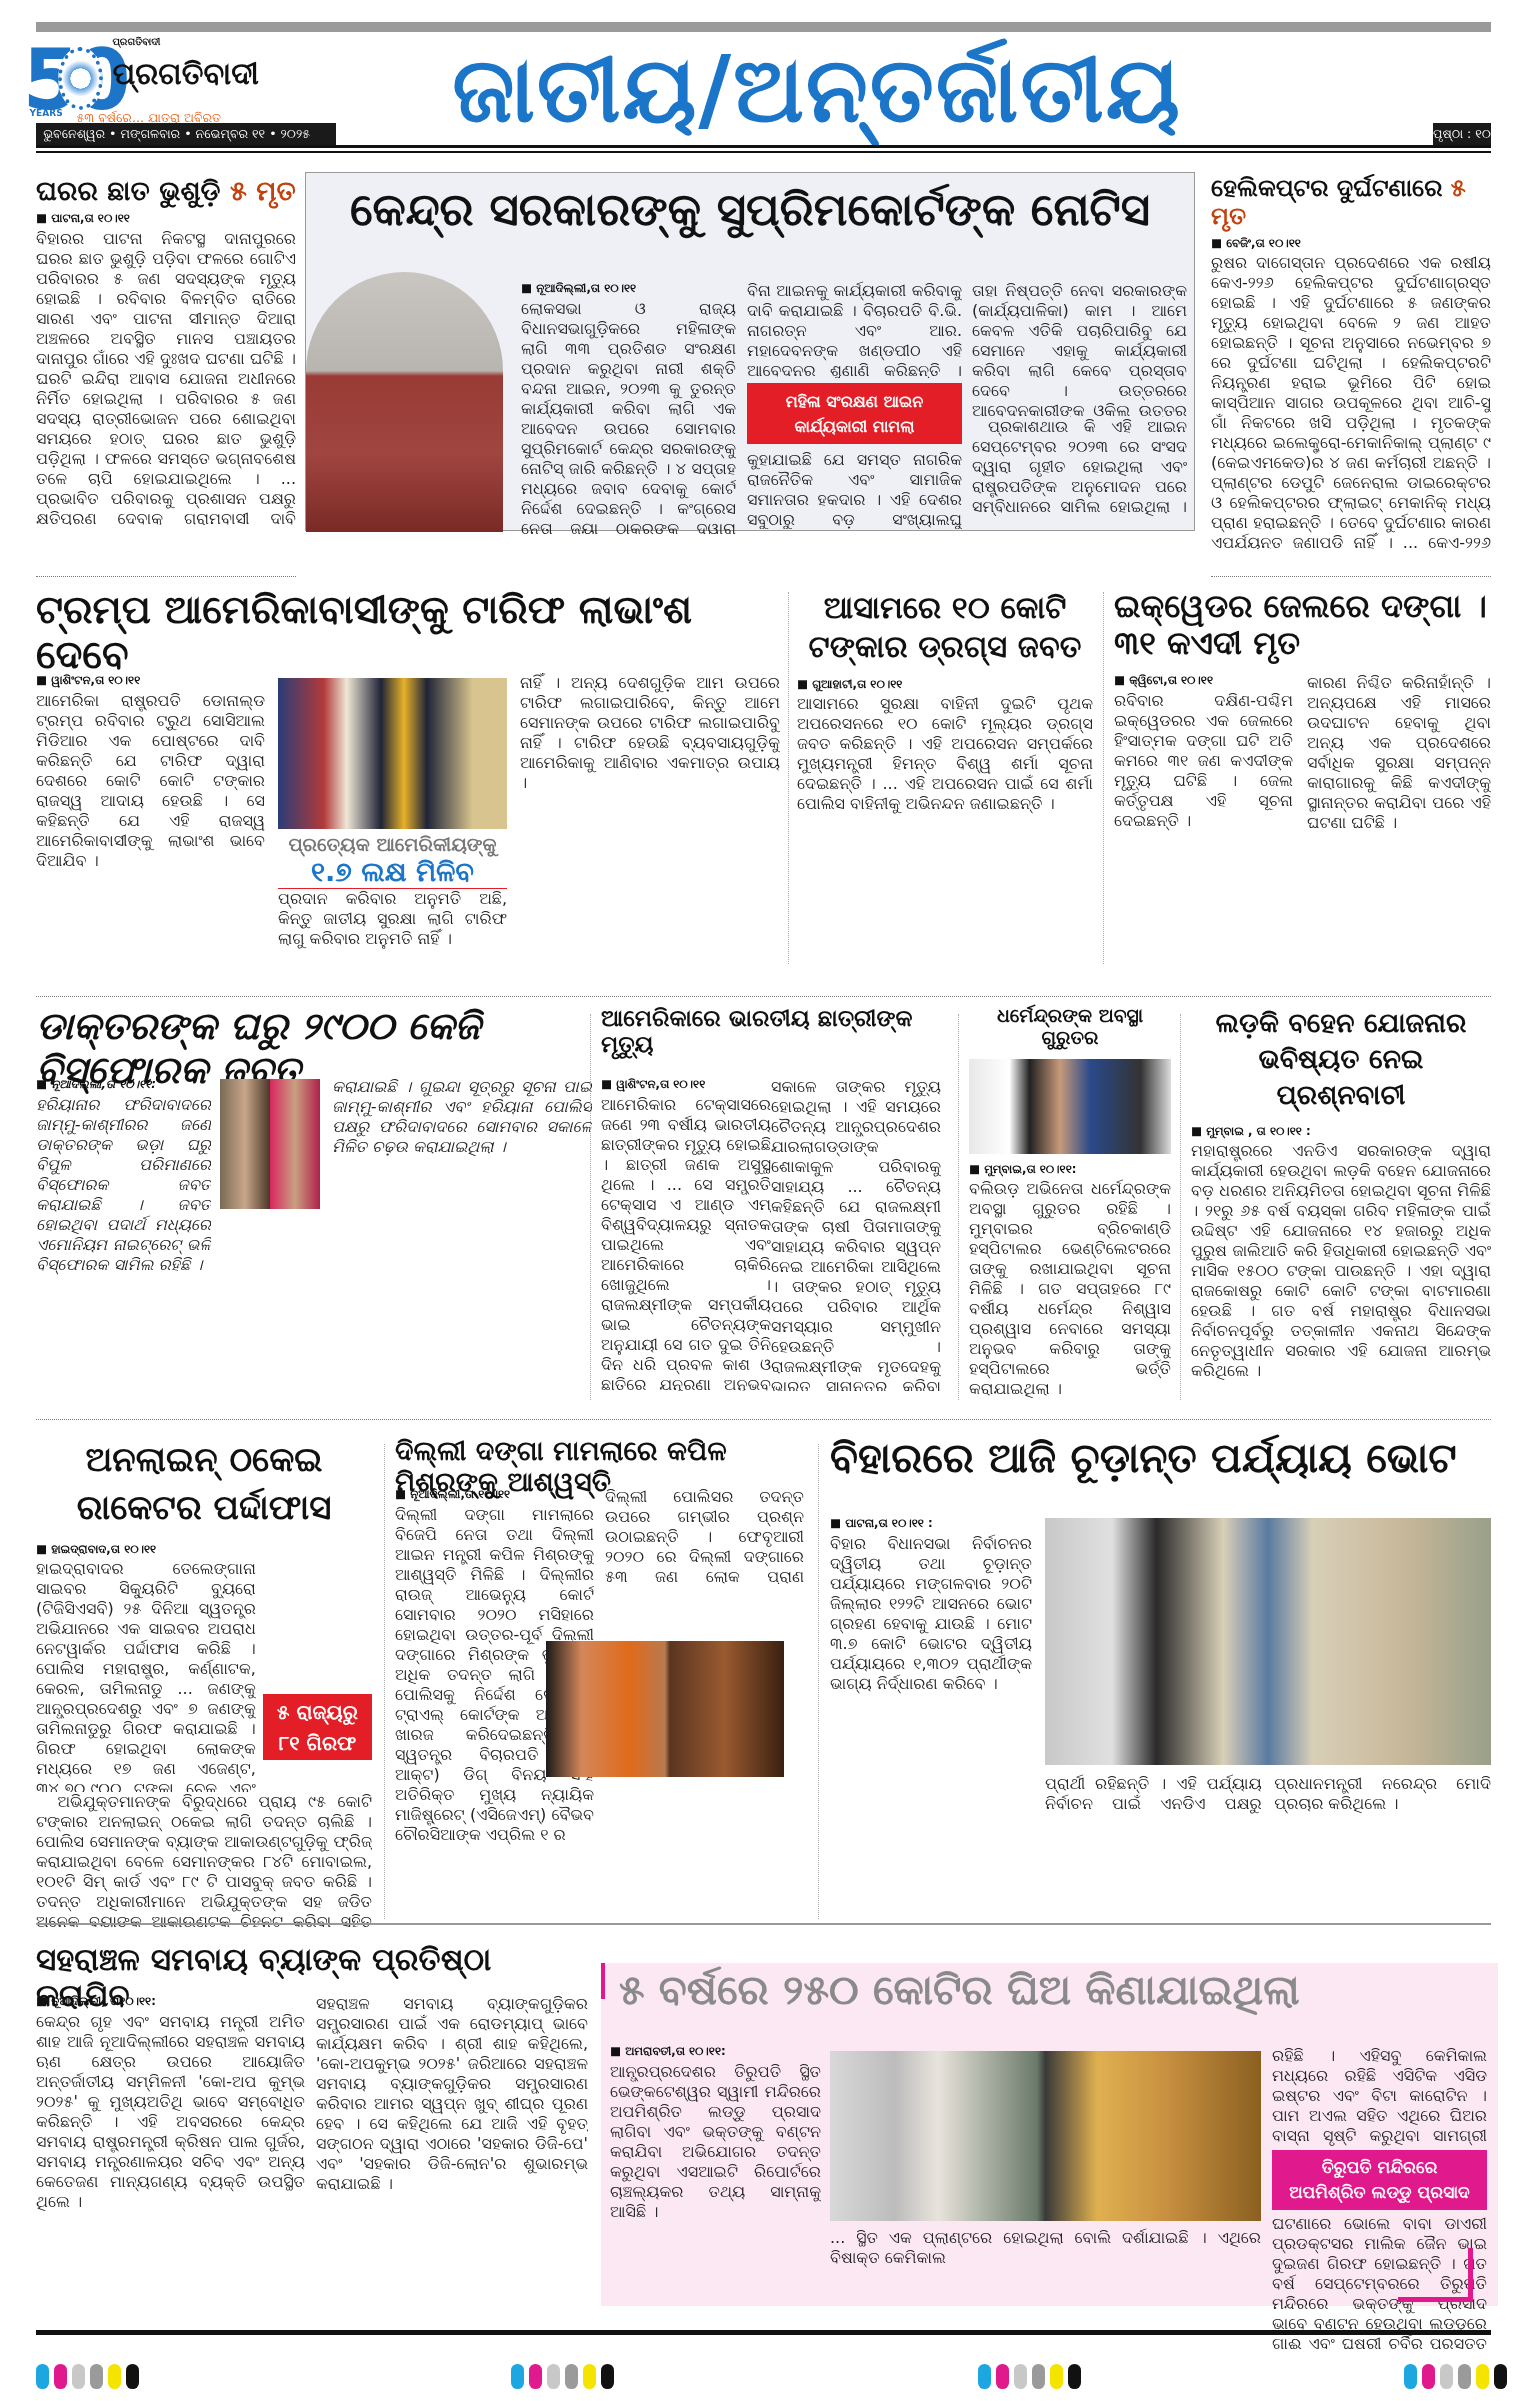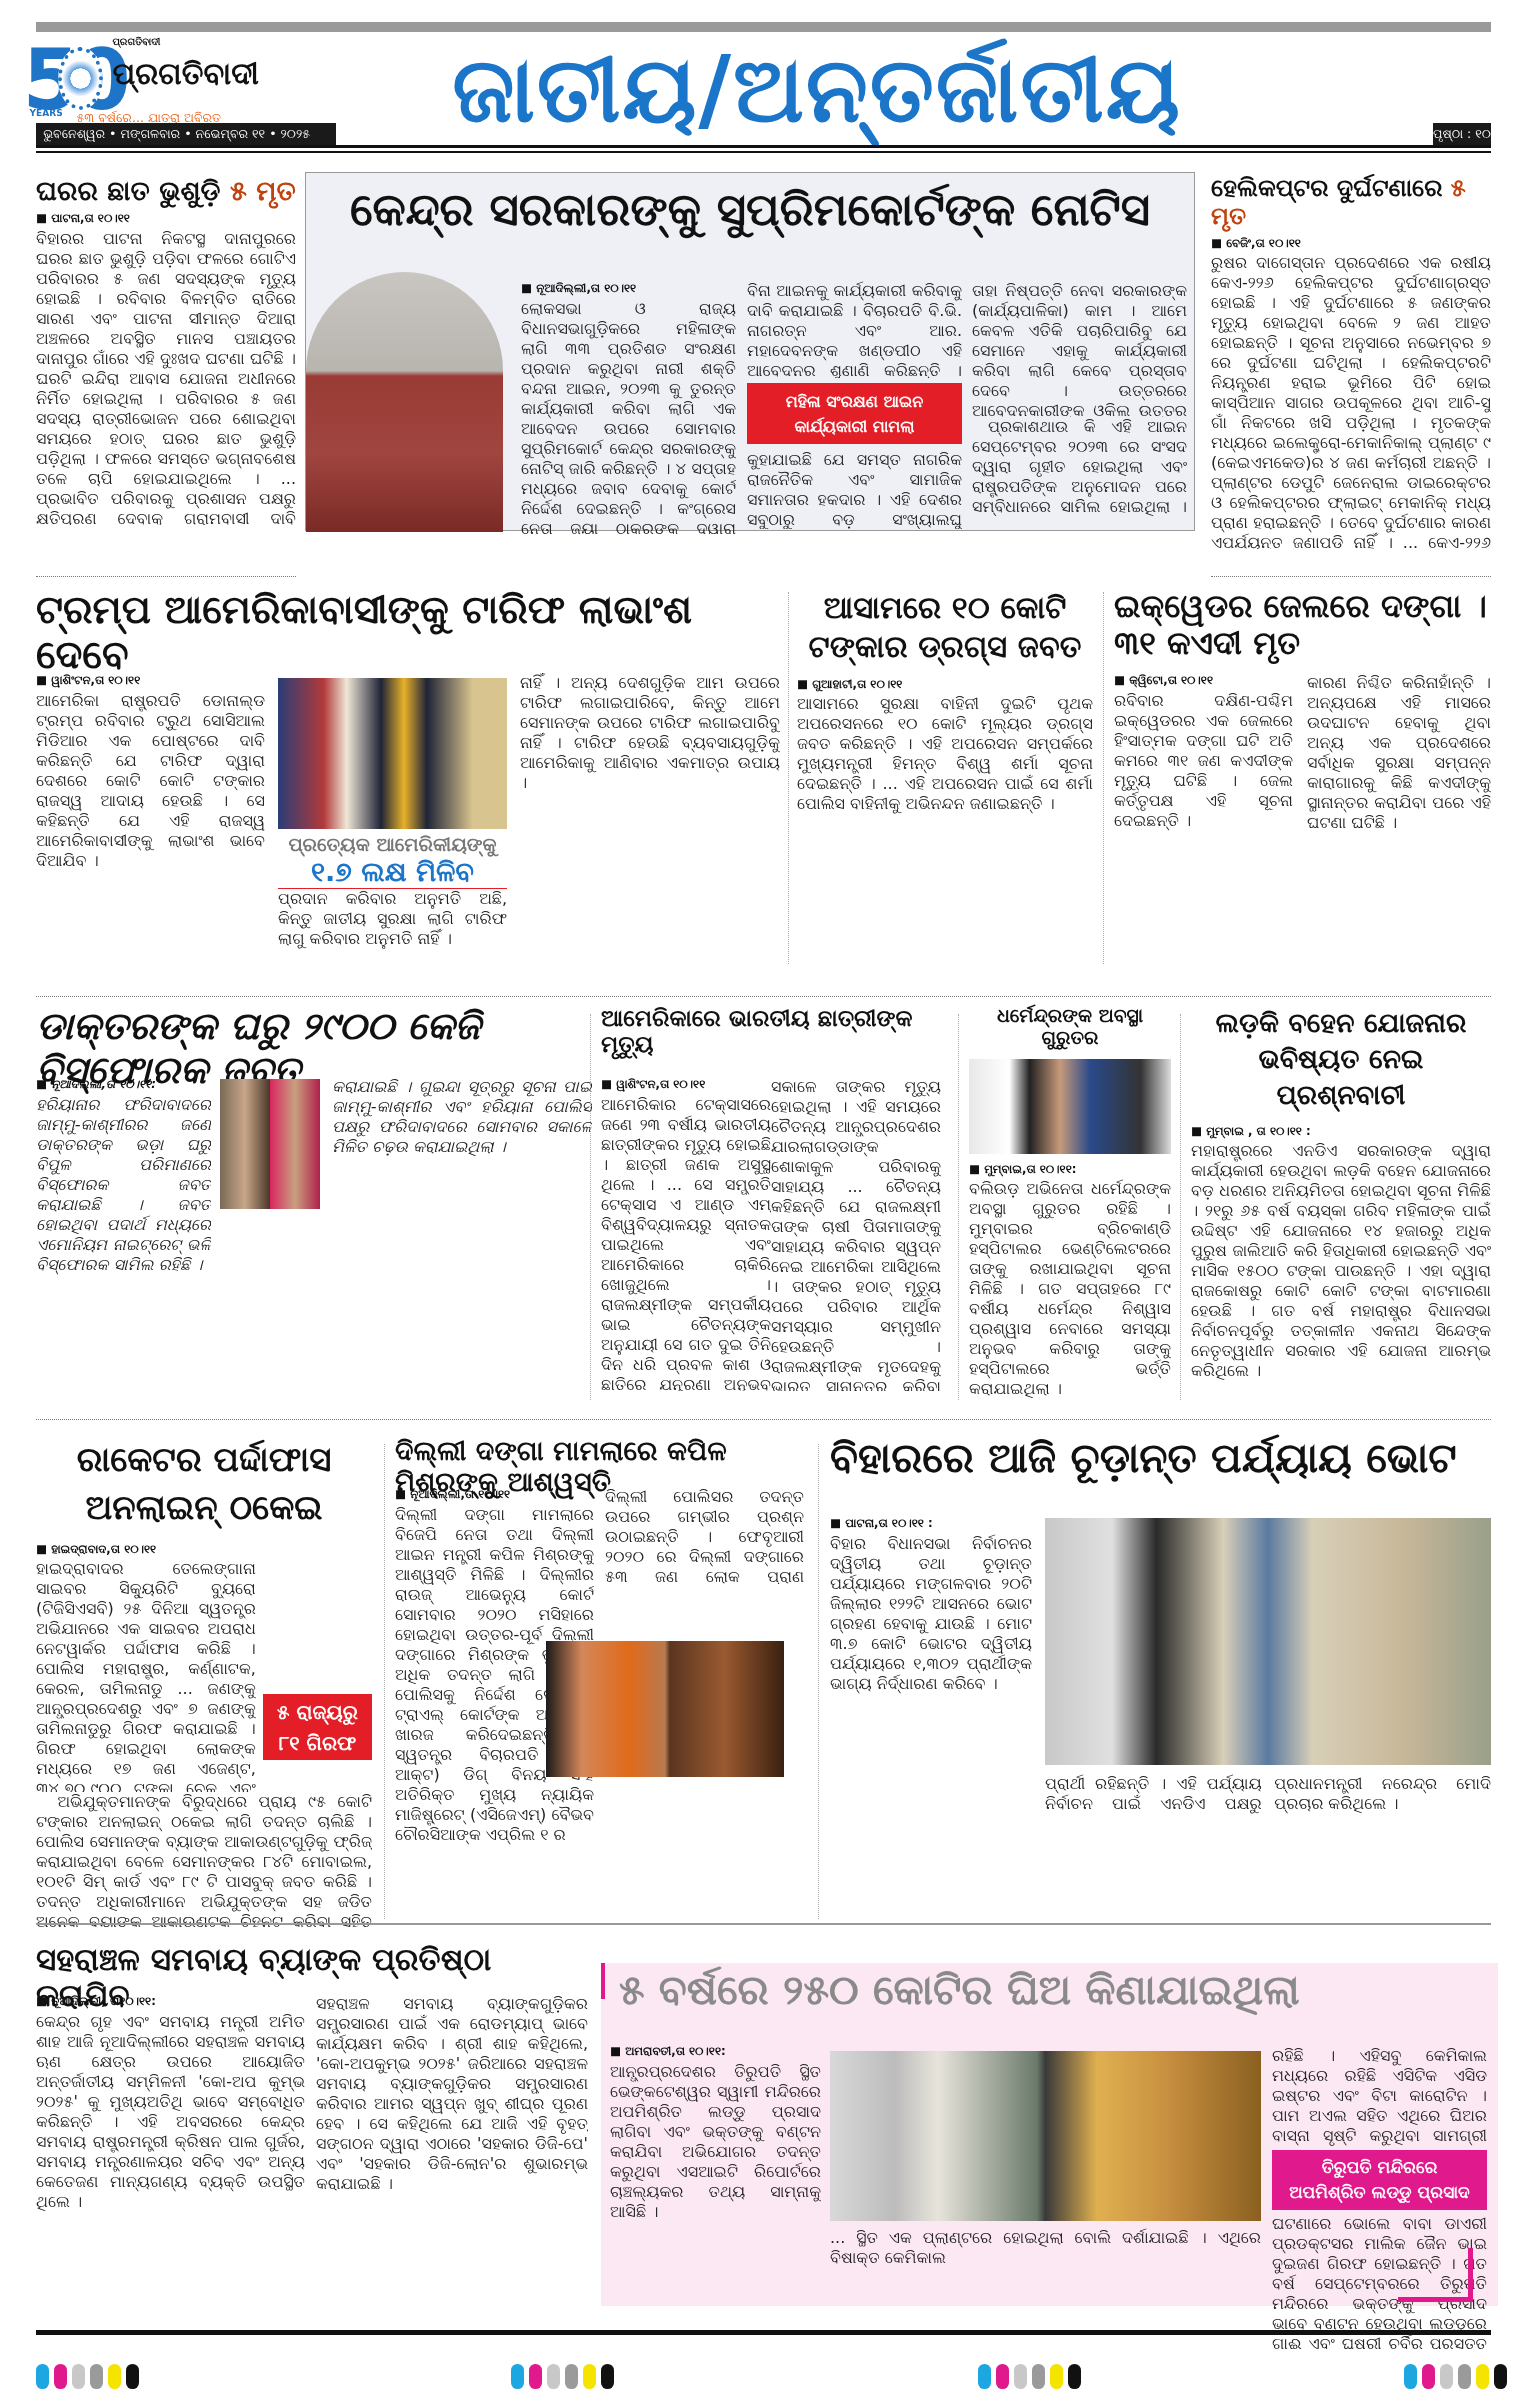--- a/index.html
+++ b/index.html
@@ -166,22 +166,22 @@
     <div>ଲଡ଼କି ବହେନ ଯୋଜନାର</div>
     <div>ଭବିଷ୍ୟତ ନେଇ ପ୍ରଶ୍ନବାଚୀ</div>
   </div>
   <div class="dl" style="margin-top:10.8px;">ମୁମ୍ବାଇ , ତା ୧୦।୧୧ :</div>
   <div class="body" style="height:278px;overflow:hidden;">ମହାରାଷ୍ଟ୍ରରେ ଏନଡିଏ ସରକାରଙ୍କ ଦ୍ୱାରା କାର୍ଯ୍ୟକାରୀ ହେଉଥିବା ଲଡ଼କି ବହେନ ଯୋଜନାରେ ବଡ଼ ଧରଣର ଅନିୟମିତତା ହୋଇଥିବା ସୂଚନା ମିଳିଛି । ୨୧ରୁ ୬୫ ବର୍ଷ ବୟସ୍କା ଗରିବ ମହିଳାଙ୍କ ପାଇଁ ଉଦ୍ଦିଷ୍ଟ ଏହି ଯୋଜନାରେ ୧୪ ହଜାରରୁ ଅଧିକ ପୁରୁଷ ଜାଲିଆତି କରି ହିତାଧିକାରୀ ହୋଇଛନ୍ତି ଏବଂ ମାସିକ ୧୫୦୦ ଟଙ୍କା ପାଉଛନ୍ତି । ଏହା ଦ୍ୱାରା ରାଜକୋଷରୁ କୋଟି କୋଟି ଟଙ୍କା ବାଟମାରଣା ହେଉଛି । ଗତ ବର୍ଷ ମହାରାଷ୍ଟ୍ର ବିଧାନସଭା ନିର୍ବାଚନପୂର୍ବରୁ ତତ୍କାଳୀନ ଏକନାଥ ସିନ୍ଦେଙ୍କ ନେତୃତ୍ୱାଧୀନ ସରକାର ଏହି ଯୋଜନା ଆରମ୍ଭ କରିଥିଲେ ।</div>
 </div>
 <div class="abs dotrule" style="left:36px;top:1419px;width:1455px;"></div>
 
 <div class="abs" style="left:36px;top:1435px;width:336px;height:484px;">
   <div class="headline" style="font-size:34px;text-align:center;line-height:48px;">
+    <div>ଅନଲାଇନ୍ ଠକେଇ</div>
     <div>ର‍ାକେଟର ପର୍ଦ୍ଦାଫାସ</div>
-    <div>ଅନଲାଇନ୍ ଠକେଇ</div>
   </div>
   <div class="dl" style="margin-top:10.8px;">ହାଇଦ୍ରାବାଦ,ତା ୧୦।୧୧</div>
   <div style="position:relative;">
     <div class="box-red" style="float:right;width:109px;height:66px;font-size:20px;line-height:30.5px;padding-top:2.7px;margin:135px 0 3.6px 7.2px;">
       <div>୫ ରାଜ୍ୟରୁ</div>
       <div>୮୧ ଗିରଫ</div>
     </div>
     <div class="body" style="height:233px;overflow:hidden;">ହାଇଦ୍ରାବାଦର ତେଲେଙ୍ଗାନା ସାଇବର ସିକ୍ୟୁରିଟି ବ୍ୟୁରୋ (ଟିଜିସିଏସବି) ୨୫ ଦିନିଆ ସ୍ୱତନ୍ତ୍ର ଅଭିଯାନରେ ଏକ ସାଇବର ଅପରାଧ ନେଟୱାର୍କର ପର୍ଦ୍ଦାଫାସ କରିଛି । ପୋଲିସ ମହାରାଷ୍ଟ୍ର, କର୍ଣ୍ଣାଟକ, କେରଳ, ତାମିଲନାଡୁ ... ଜଣଙ୍କୁ ଆନ୍ଧ୍ରପ୍ରଦେଶରୁ ଏବଂ ୭ ଜଣଙ୍କୁ ତାମିଲନାଡୁରୁ ଗିରଫ କରାଯାଇଛି । ଗିରଫ ହୋଇଥିବା ଲୋକଙ୍କ ମଧ୍ୟରେ ୧୭ ଜଣ ଏଜେଣ୍ଟ, ୩୪,୭୦,୯୦୦ ଟଙ୍କା ଚେକ୍ ଏବଂ ନଗଦ ଉଠାଣରେ ସମ୍ପୃକ୍ତ ୧୧ ଜଣ ଏବଂ ୮୩ ଜଣ ଆକାଉଣ୍ଟ ଧାରୀ ଅଛନ୍ତି ।</div>
   </div>
   <div class="body" style="height:135px;overflow:hidden;text-indent:21.5px;">ଅଭିଯୁକ୍ତମାନଙ୍କ ବିରୁଦ୍ଧରେ ପ୍ରାୟ ୯୫ କୋଟି ଟଙ୍କାର ଅନଲାଇନ୍ ଠକେଇ ଲାଗି ତଦନ୍ତ ଚାଲିଛି । ପୋଲିସ ସେମାନଙ୍କ ବ୍ୟାଙ୍କ ଆକାଉଣ୍ଟଗୁଡ଼ିକୁ ଫ୍ରିଜ୍ କରାଯାଇଥିବା ବେଳେ ସେମାନଙ୍କର ୮୪ଟି ମୋବାଇଲ, ୧୦୧ଟି ସିମ୍ କାର୍ଡ ଏବଂ ୮୯ ଟି ପାସବୁକ୍ ଜବତ କରିଛି । ତଦନ୍ତ ଅଧିକାରୀମାନେ ଅଭିଯୁକ୍ତଙ୍କ ସହ ଜଡିତ ଅନେକ ବ୍ୟାଙ୍କ ଆକାଉଣ୍ଟକୁ ଚିହ୍ନଟ କରିବା ସହିତ ଫ୍ରିଜ୍ କରିଛନ୍ତି ଏବଂ ପୀଡିତମାନଙ୍କୁ ଟଙ୍କା ଫେରସ୍ତ କରିବା ଲାଗି ପ୍ରକ୍ରିୟା ଆରମ୍ଭ ହୋଇସାରିଛି ।</div>

